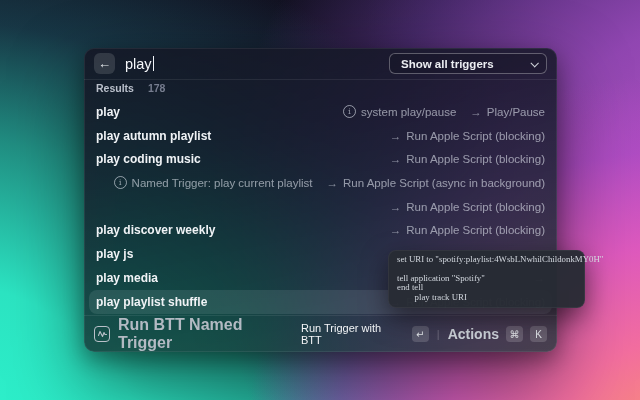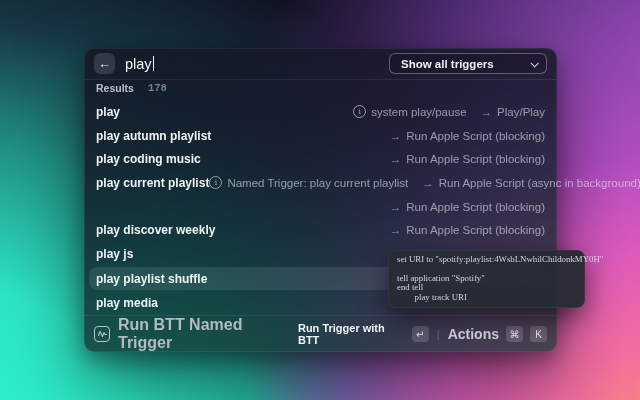--- a/index.html
+++ b/index.html
@@ -39,21 +39,21 @@
   .caret{width:1.5px;height:15px;background:#eef2f6;margin-left:1px;}
   .dropdown{flex:0 0 auto;display:flex;align-items:center;justify-content:space-between;
     width:158px;height:21px;border:1px solid rgba(255,255,255,0.30);border-radius:6px;
     padding:0 9px 0 11px;box-sizing:border-box;background:rgba(10,12,20,0.18);}
   .dropdown-label{font-size:11.5px;font-weight:600;color:#eceef2;}
   .chev{width:5px;height:5px;border-right:1.4px solid #cfd3da;border-bottom:1.4px solid #cfd3da;
     transform:rotate(45deg) translateY(-1px);}
   
   .results-head{flex:0 0 17px;display:flex;align-items:flex-start;padding:0 12px;gap:14px;margin-top:2px;}
   .results-label{font-size:10.5px;font-weight:700;color:#bac0cb;}
-  .results-count{font-size:10.5px;font-weight:600;color:#767d8f;font-family:Liberation Mono, monospace;}
+  .results-count{font-size:10.5px;font-weight:600;color:#767d8f;}
   
   .rows{flex:1;display:flex;flex-direction:column;padding:1px 0 0 0;}
   .row{flex:1;display:flex;align-items:center;padding:0 12px;min-width:0;}
   .row.selected{background:rgba(225,250,242,0.10);border-radius:8px;margin:1px 5px;padding:0 7px;}
   .row-name{font-size:12px;font-weight:600;color:#f0f3f6;white-space:nowrap;}
   .row-right{margin-left:auto;display:flex;align-items:center;gap:5px;white-space:nowrap;}
   .ann{font-size:11.5px;color:rgba(226,232,240,0.60);text-align:right;}
   .arrow{font-size:11.5px;color:rgba(226,232,240,0.55);margin-left:9px;}
   .arrow.first{margin-left:0;}
   .info-icon{width:11px;height:11px;border:1px solid rgba(226,232,240,0.60);border-radius:50%;
@@ -68,21 +68,21 @@
     font-family:Liberation Serif, serif;
   }
   .tooltip-line{font-size:8.8px;line-height:9.4px;color:#d3d8df;white-space:pre;min-height:9.4px;}
   
   .footer{flex:0 0 24px;display:flex;align-items:center;padding:0 10px;
     border-top:1px solid rgba(255,255,255,0.08);}
   .btt-icon{width:14px;height:14px;border:1.4px solid #b9c0c9;border-radius:4px;
     display:flex;align-items:center;justify-content:center;flex:0 0 auto;}
   .footer-left-label{margin-left:8px;font-size:16px;font-weight:600;color:#b3bac3;}
   .footer-right{margin-left:auto;display:flex;align-items:center;gap:7px;}
-  .primary-label{font-size:11px;font-weight:700;color:#f3f5f7;}
+  .primary-label{font-size:11px;font-weight:400;color:#f3f5f7;}
   .key-badge{height:16px;min-width:17px;padding:0 3px;border-radius:4px;background:rgba(255,255,255,0.16);
     display:flex;align-items:center;justify-content:center;font-size:10px;color:#e2e6ea;box-sizing:border-box;}
   .footer-div{color:rgba(255,255,255,0.22);font-size:11px;margin:0 1px;}
   .actions-label{font-size:14px;font-weight:600;color:#ccd2d9;}
 </style>
 </head>
 <body>
 
 <div class="bg"></div>
 
@@ -108,42 +108,41 @@
   </div>
 
   <div class="rows">
 
     <div class="row">
       <span class="row-name">play</span>
       <span class="row-right">
         <span class="info-icon">i</span>
         <span class="ann">system play/pause</span>
         <span class="arrow">→</span>
-        <span class="ann">Play/Play</span>
+        <span class="ann">Play/Pause</span>
       </span>
     </div>
 
     <div class="row">
       <span class="row-name">play autumn playlist</span>
       <span class="row-right">
         <span class="arrow first">→</span>
         <span class="ann">Run Apple Script (blocking)</span>
       </span>
     </div>
 
     <div class="row">
       <span class="row-name">play coding music</span>
       <span class="row-right">
         <span class="arrow first">→</span>
         <span class="ann">Run Apple Script (blocking)</span>
       </span>
     </div>
 
     <div class="row">
-      <span class="row-name">play current playlist</span>
       <span class="row-right">
         <span class="info-icon">i</span>
         <span class="ann">Named Trigger: play current playlist</span>
         <span class="arrow">→</span>
         <span class="ann">Run Apple Script (async in background)</span>
       </span>
     </div>
 
     <div class="row">
       <span class="row-right">
@@ -157,32 +156,32 @@
       <span class="row-right">
         <span class="arrow first">→</span>
         <span class="ann">Run Apple Script (blocking)</span>
       </span>
     </div>
 
     <div class="row">
       <span class="row-name">play js</span>
     </div>
 
+    <div class="row">
+      <span class="row-name">play media</span>
+      <span class="row-right">
+        <span class="arrow first">→</span>
+      </span>
+    </div>
+
     <div class="row selected">
       <span class="row-name">play playlist shuffle</span>
       <span class="row-right">
         <span class="arrow first">→</span>
         <span class="ann">Run Apple Script (blocking)</span>
-      </span>
-    </div>
-
-    <div class="row">
-      <span class="row-name">play media</span>
-      <span class="row-right">
-        <span class="arrow first">→</span>
       </span>
     </div>
 
   </div>
 
   <div class="tooltip">
     <div class="tooltip-line">set URI to "spotify:playlist:4WsbLNwhilChildonkMY0H"</div>
     <div class="tooltip-line"></div>
     <div class="tooltip-line">tell application "Spotify"</div>
     <div class="tooltip-line">end tell</div>

